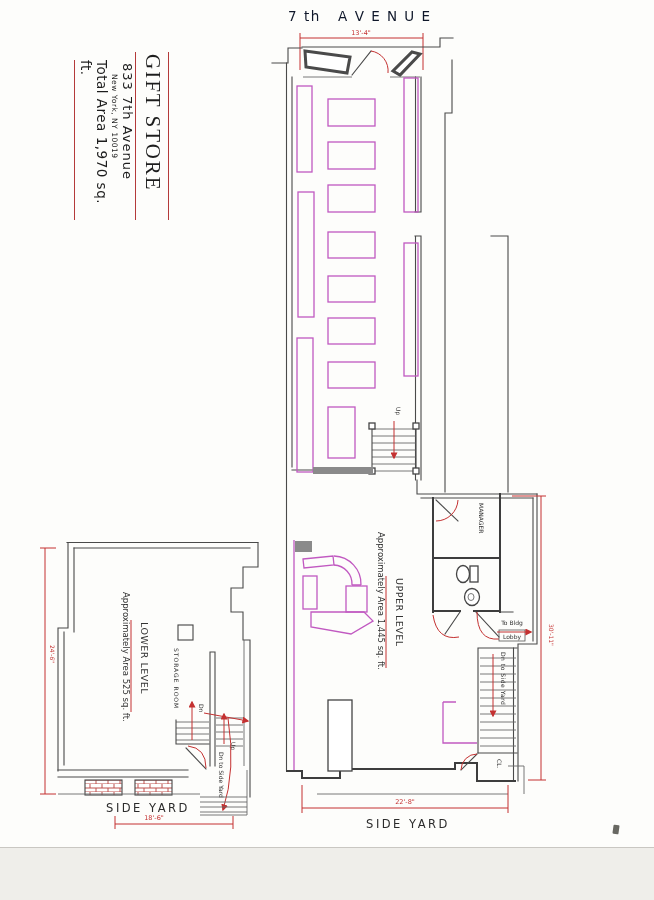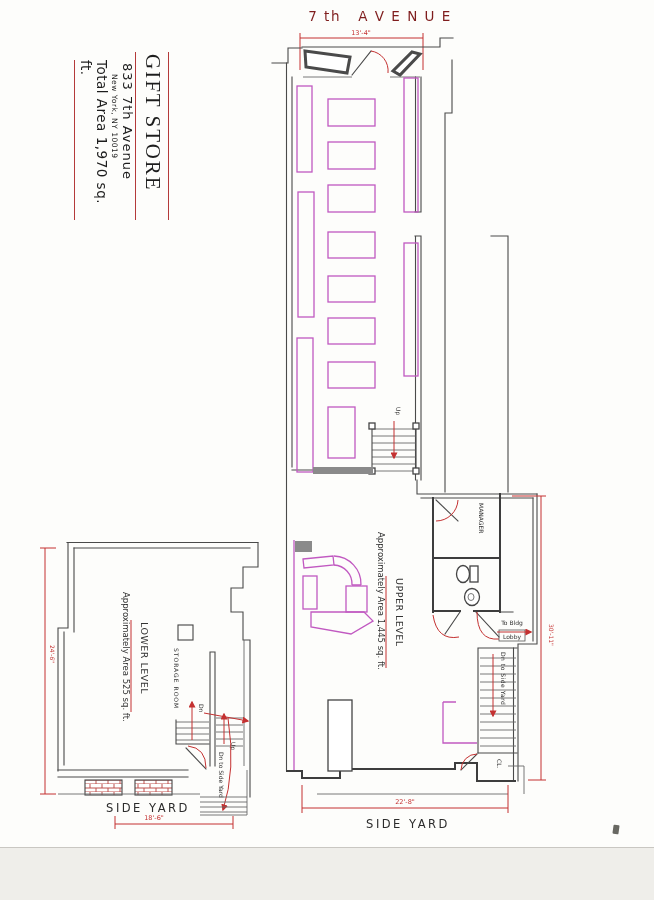--- a/index.html
+++ b/index.html
@@ -1,20 +1,20 @@
 <!DOCTYPE html>
 <html><head>
 <meta charset="utf-8">
 <style>
   html,body{margin:0;padding:0;background:#888;}
   #page{position:relative;width:654px;height:900px;background:#fdfdfb;overflow:hidden;
         font-family:"DejaVu Sans",sans-serif;}
   
-  .street{position:absolute;left:288px;top:8px;width:184px;text-align:center;
-          font-size:13.5px;color:#7f1d1d;letter-spacing:1.5px;white-space:pre;}
+  .street{position:absolute;left:288px;top:8px;width:184px;text-align:left;
+          font-size:13.5px;color:#0f172a;letter-spacing:1.5px;white-space:pre;}
   
   .titleblock{position:absolute;left:74px;top:52px;height:168px;writing-mode:vertical-rl;
               color:#1d1d1d;}
   .tb-name{font-family:"Liberation Serif","DejaVu Serif",serif;font-size:21px;letter-spacing:2px;
            border-left:1.5px solid #b43a3a;border-right:1.5px solid #b43a3a;
            padding:2px 3px 2px 4px;}
   .tb-addr1{font-size:13px;letter-spacing:1px;margin-top:11px;padding-left:1px;}
   .tb-addr2{font-size:7.5px;letter-spacing:.5px;margin-top:22px;}
   .tb-area{font-size:13.5px;letter-spacing:.5px;margin-top:8px;border-left:1.5px solid #b43a3a;
            padding-left:3px;}

